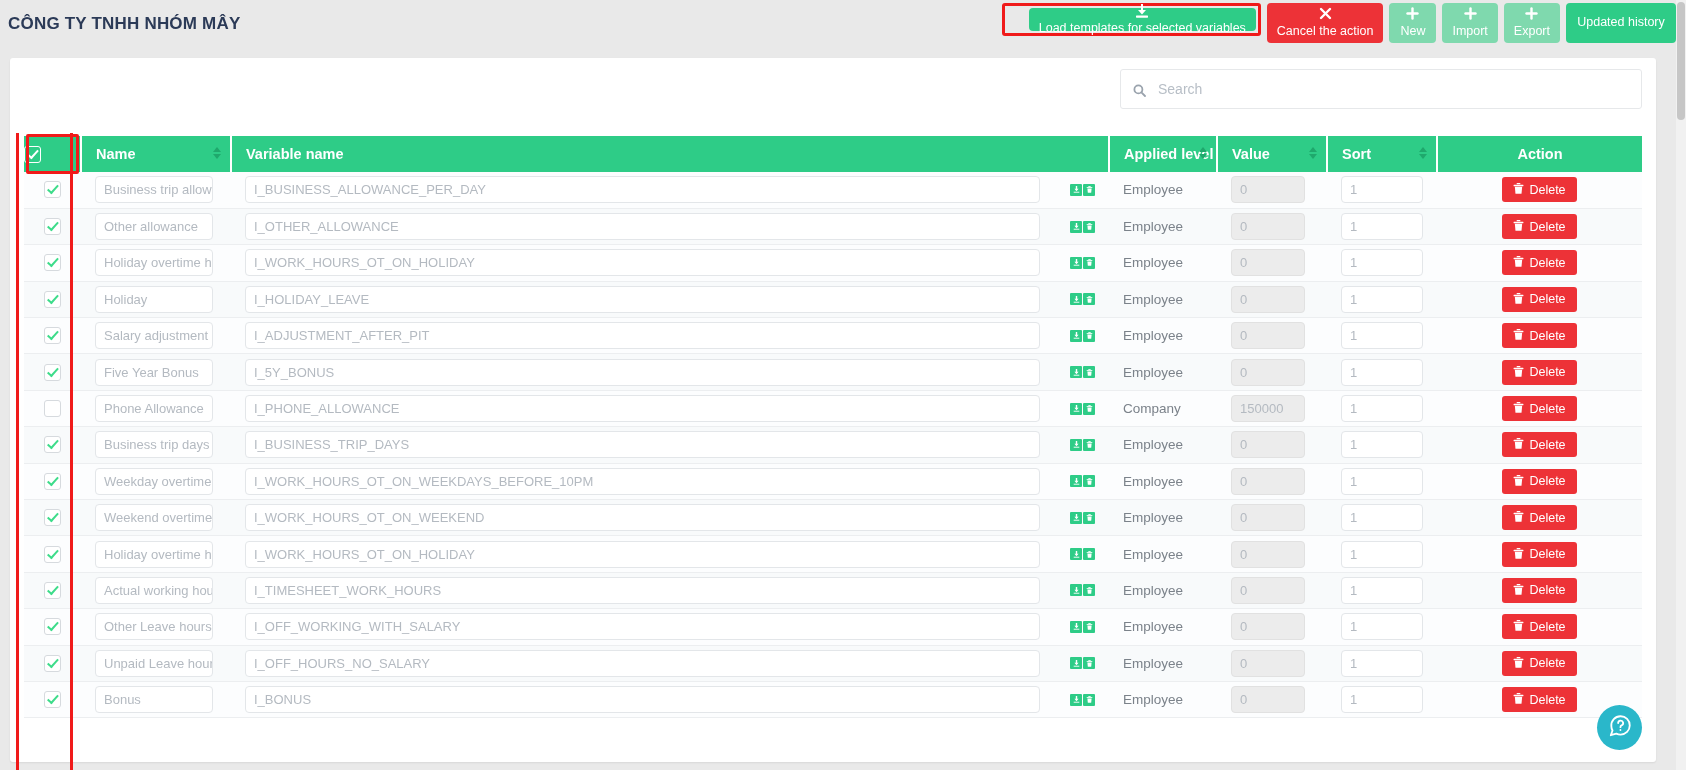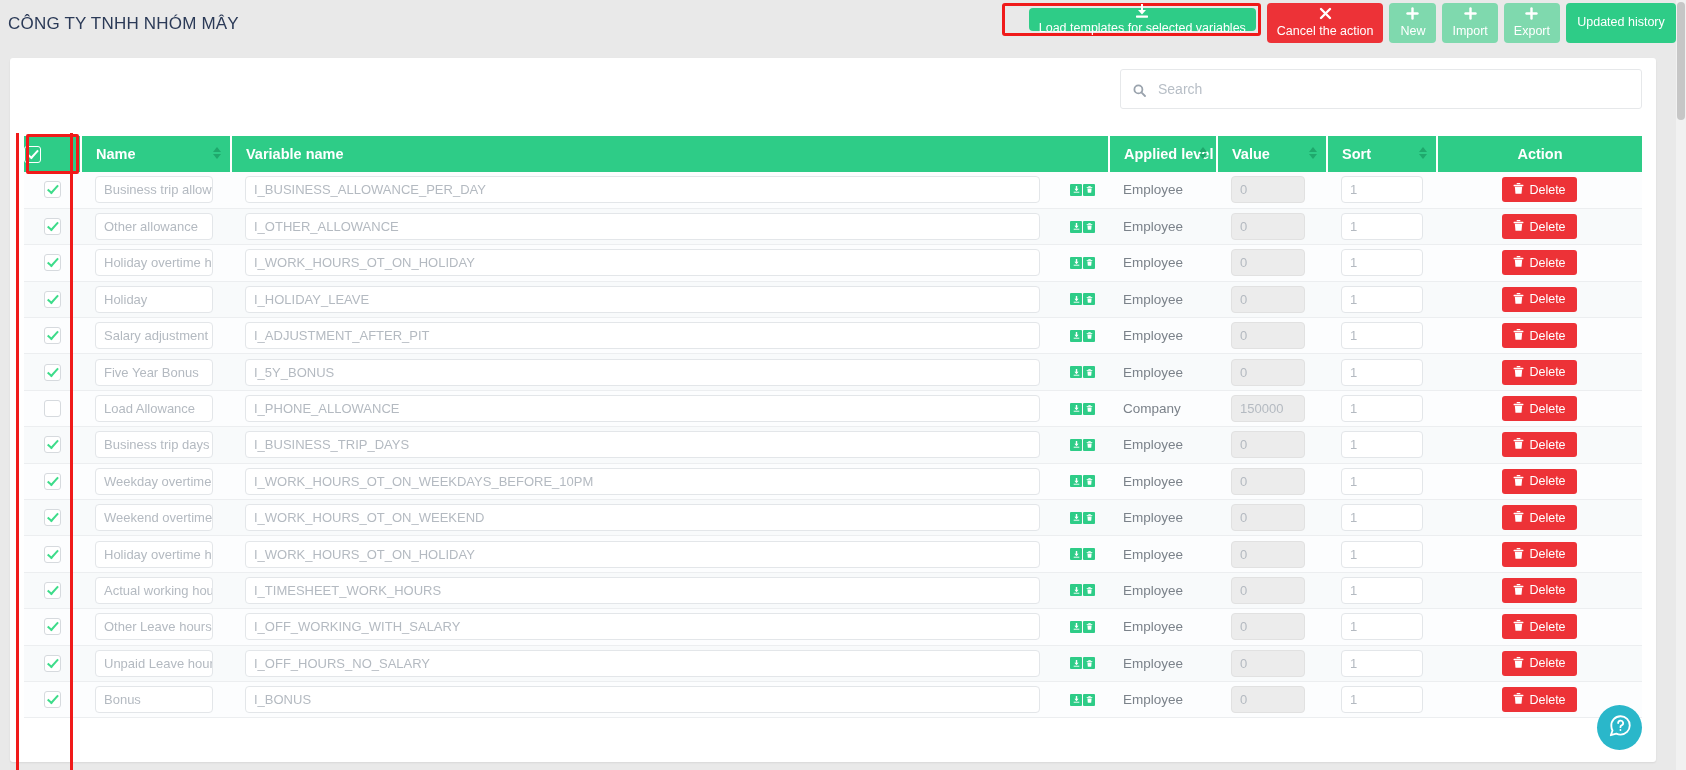--- a/index.html
+++ b/index.html
@@ -17,21 +17,21 @@
     height: 48px;
     background: #e9e9e9;
     display: flex;
     align-items: center;
     padding-left: 8px;
   }
   .company-title {
     font-size: 17px;
     color: #2b3a57;
     letter-spacing: .2px;
-    font-weight: 400;
+    font-weight: 700;
     white-space: nowrap;
   }
   .topbar-actions {
     position: absolute;
     right: 10px;
     top: 3px;
     display: flex;
     align-items: flex-start;
     gap: 6px;
   }
@@ -671,21 +671,21 @@
                     <rect x="4" y="0" width="4" height="1.4" rx=".3"></rect>
                     <rect x="0.6" y="2" width="10.8" height="1.5" rx=".4"></rect>
                     <path d="M2 4.2h8l-.7 7.4H2.7z"></path>
                   </svg></span>
                 <span>Delete</span>
               </button></td>
           </tr>
           <tr>
             <td class="cell-chk"><span class="cb "></span></td>
             <td class="namecell">
-              <div class="cin">Load Allowance</div>
+              <div class="cin">Phone Allowance</div>
             </td>
             <td>
               <div class="varwrap">
                 <div class="cin">I_PHONE_ALLOWANCE</div>
                 <div class="mini-btns">
                   <span class="mini">
                     <svg width="7" height="7" viewBox="0 0 10 10" fill="#fff">
                       <path d="M4 0h2v4h2L5 7.5 2 4h2z"></path>
                       <rect x="1" y="8.2" width="8" height="1.3"></rect>
                     </svg>

